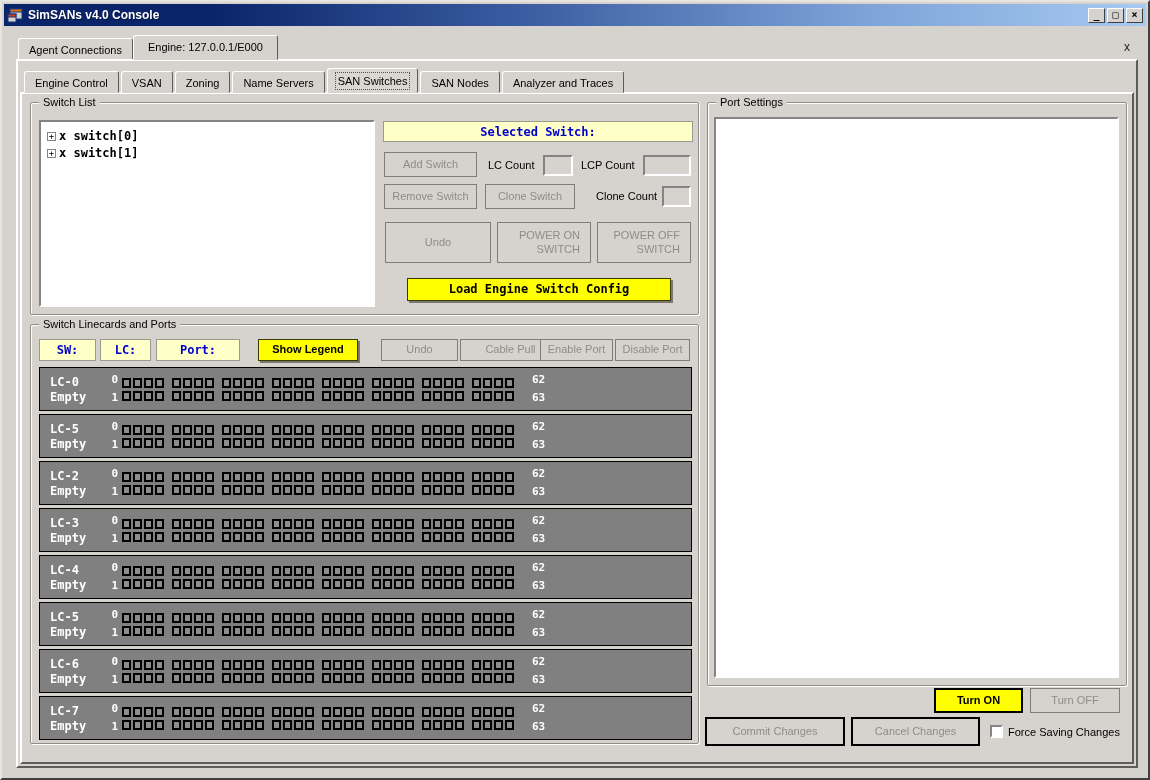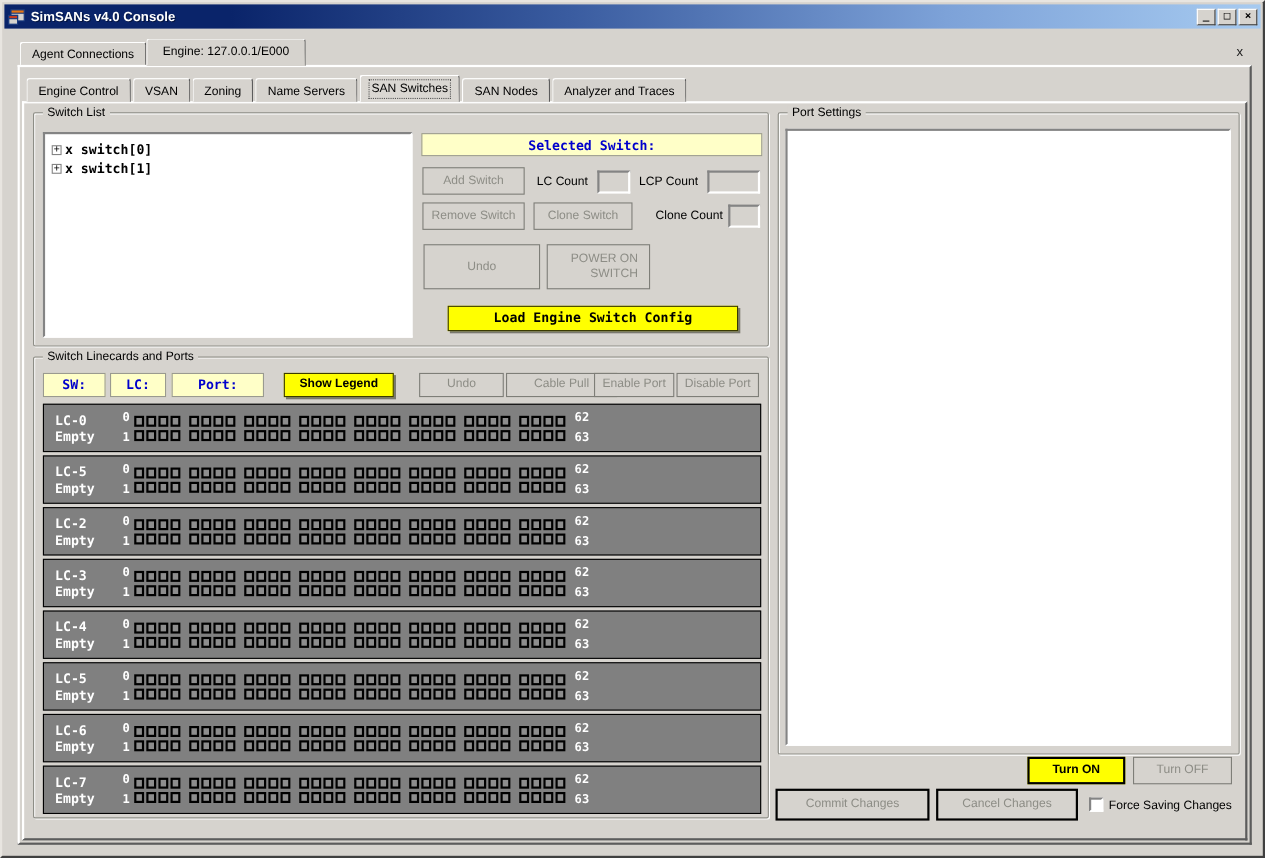--- a/index.html
+++ b/index.html
@@ -72,21 +72,21 @@
   .tree-item { display:flex; align-items:center; height:16px; margin-bottom:1px; }
   .expander { width:9px; height:9px; border:1px solid #848484; background:#fff; font-size:9px; line-height:7px; text-align:center; font-family:"DejaVu Sans Mono",monospace; color:#000; margin:0 3px 0 2px; flex:0 0 9px; }
   .tree-label { font-family:"DejaVu Sans Mono", monospace; font-weight:bold; font-size:12px; color:#000; }
   
   .lc-list { position:absolute; left:8px; top:42px; width:653px; display:flex; flex-direction:column; gap:3px; }
   .lc-strip { height:44px; background:#808080; border:1px solid #000; display:flex; align-items:center; padding:0 6px 0 10px; color:#fff; }
   .lc-names { width:56px; display:flex; flex-direction:column; justify-content:center; gap:1px; }
   .lc-name, .lc-status { font-family:"DejaVu Sans Mono", monospace; font-weight:bold; font-size:12px; line-height:14px; color:#fff; }
   .lc-rownums, .lc-endnums { display:flex; flex-direction:column; gap:4px; font-family:"DejaVu Sans Mono", monospace; font-weight:bold; font-size:11px; line-height:14px; color:#fff; }
   .lc-rownums { width:12px; margin-right:4px; text-align:right; }
-  .lc-endnums { margin-left:5px; width:20px; text-align:left;align-items:center; }
+  .lc-endnums { margin-left:18px; width:20px; text-align:left; }
   .lc-ports { display:flex; flex-direction:column; gap:3px; }
   .port-row { display:flex; column-gap:2px; }
   .port { width:9px; height:10px; border:2px solid #000; background:#8d8d8d; }
   .port.group-start { margin-left:6px; }
   
   .checkbox { position:absolute; width:13px; height:13px; background:#fff; border:2px solid; border-color:#848484 #fff #fff #848484; }
 </style>
 </head>
 <body>
 
@@ -165,20 +165,21 @@
     <span class="lbl" style="left:550px; top:56px;">LCP Count</span>
     <div class="edit" style="left:612px; top:52px; width:48px; height:21px;"></div>
 
     <div class="btn disabled" style="left:353px; top:81px; width:93px; height:25px;">Remove Switch</div>
     <div class="btn disabled" style="left:454px; top:81px; width:90px; height:25px;">Clone Switch</div>
     <span class="lbl" style="left:565px; top:87px;">Clone Count</span>
     <div class="edit" style="left:631px; top:83px; width:29px; height:21px;"></div>
 
     <div class="btn disabled" style="left:354px; top:119px; width:106px; height:41px;">Undo</div>
     <div class="btn disabled" style="left:466px; top:119px; width:94px; height:41px; padding:0 10px;">POWER ON SWITCH</div>
+    <div class="btn disabled" style="left:566px; top:119px; width:94px; height:41px; padding:0 10px;">POWER OFF SWITCH</div>
 
     <div class="btn yellow mono" style="left:376px; top:175px; width:264px; height:23px; font-size:12px;">Load Engine Switch Config</div>
   </div>
 
   <div class="groupbox" style="left:28px; top:322px; width:669px; height:420px;">
     <span class="legend">Switch Linecards and Ports</span>
 
     <div class="hdr-yellow mono" style="position:absolute; left:8px; top:14px; width:57px; height:22px; display:flex; align-items:center; justify-content:center; font-size:12px; color:#0000cc;">SW:</div>
     <div class="hdr-yellow mono" style="position:absolute; left:69px; top:14px; width:51px; height:22px; display:flex; align-items:center; justify-content:center; font-size:12px; color:#0000cc;">LC:</div>
     <div class="hdr-yellow mono" style="position:absolute; left:125px; top:14px; width:84px; height:22px; display:flex; align-items:center; justify-content:center; font-size:12px; color:#0000cc;">Port:</div>

